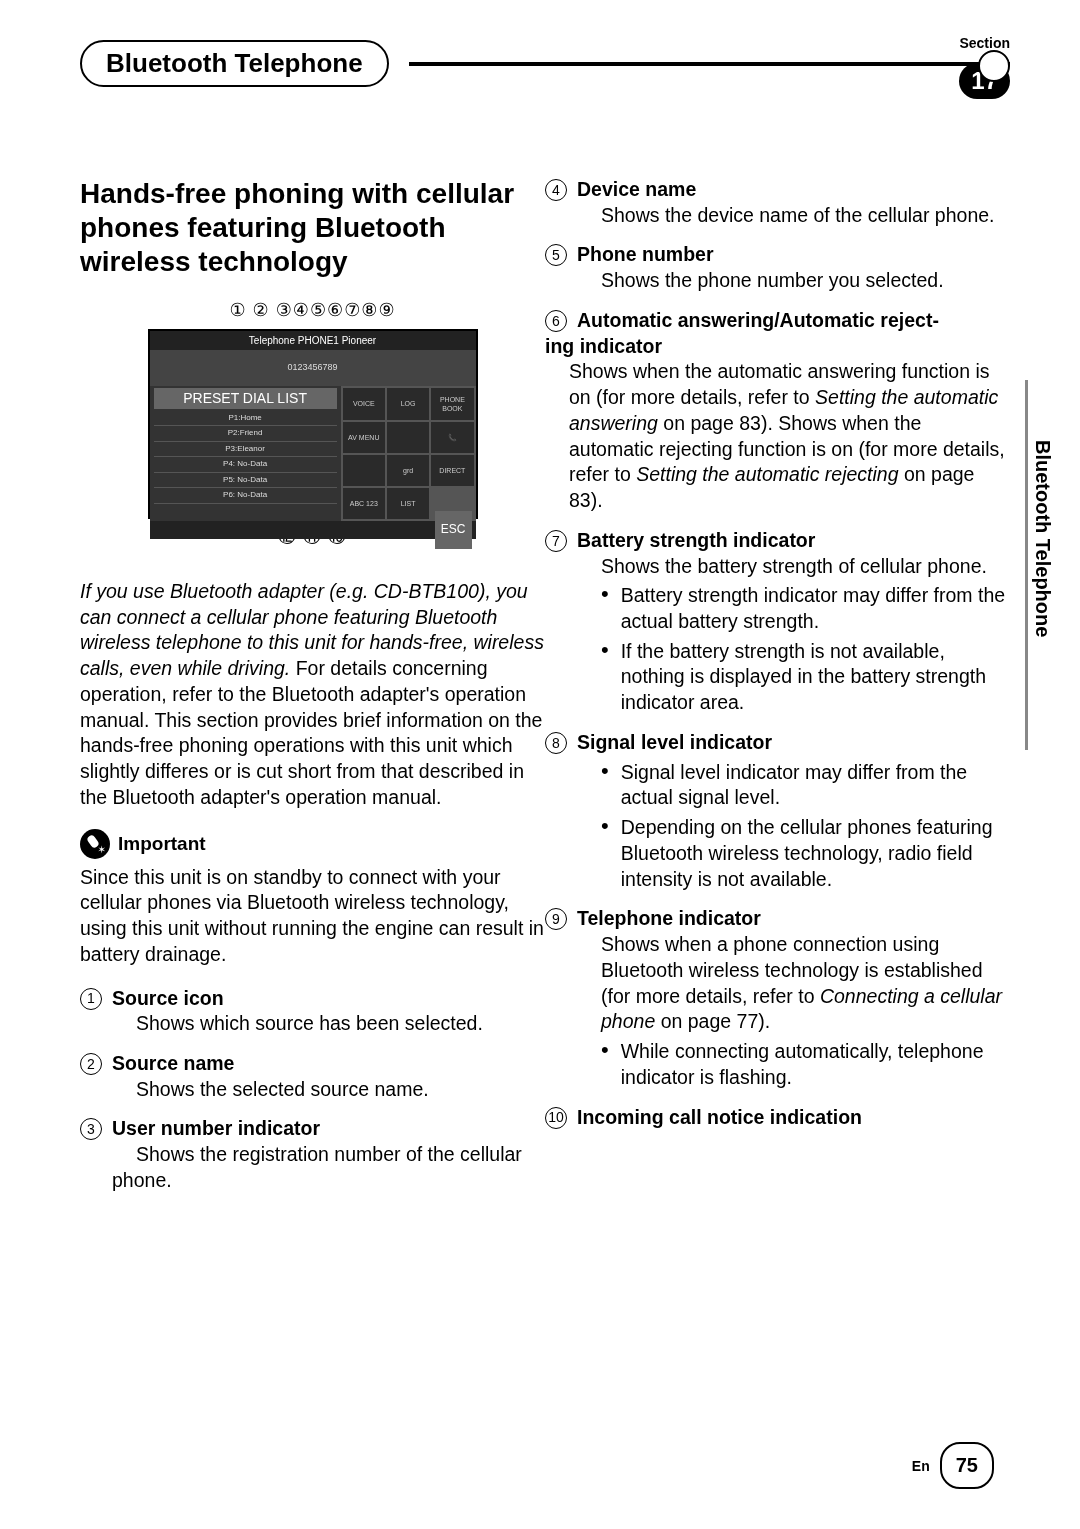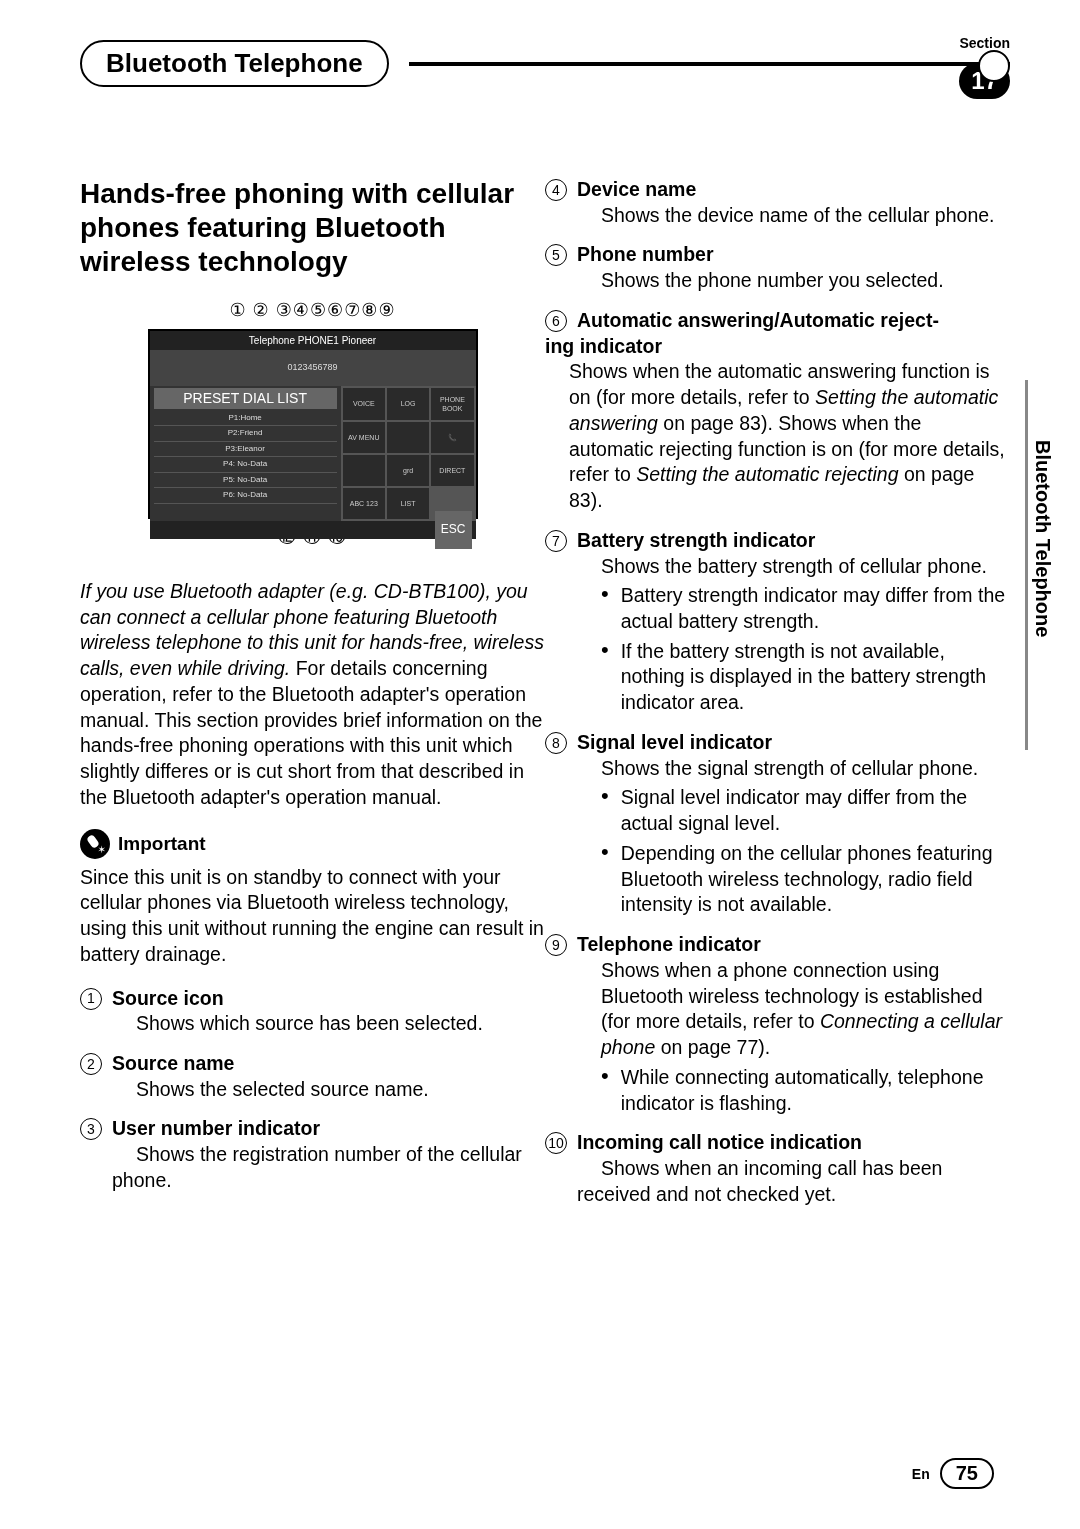--- a/index.html
+++ b/index.html
@@ -246,21 +246,21 @@
       bottom: 40px;
       right: 86px;
       display: flex;
       align-items: center;
       gap: 10px;
     }
     .footer-lang { font-size: 14px; font-weight: bold; }
     .footer-num {
       border: 2px solid #000;
       border-radius: 20px;
-      padding: 2px 14px;
+      padding: 10px 14px;
       font-size: 20px;
       font-weight: bold;
     }
   </style>
 </head>
 <body>
 
 <div class="section-label-block">
   <div class="section-word">Section</div>
   <div class="section-num">17</div>
@@ -401,21 +401,20 @@
               <span>If the battery strength is not available, nothing is displayed in the battery strength indicator area.</span>
             </div>
         </div>
       </div>
     </div>
 
     <div class="num-item">
       <span class="circ">8</span>
       <div class="num-body">
         <span class="num-title">Signal level indicator</span><br>
-        <span class="indent">Shows the signal strength of cellular phone.</span>
         <div class="bullet-list">
           <div class="bullet-item">
               <span class="bullet-dot">•</span>
               <span>Signal level indicator may differ from the actual signal level.</span>
             </div>
           <div class="bullet-item">
               <span class="bullet-dot">•</span>
               <span>Depending on the cellular phones featuring Bluetooth wireless technology, radio field intensity is not available.</span>
             </div>
         </div>
@@ -435,21 +434,20 @@
               <span>While connecting automatically, telephone indicator is flashing.</span>
             </div>
         </div>
       </div>
     </div>
 
     <div class="num-item">
       <span class="circ">10</span>
       <div class="num-body">
         <span class="num-title">Incoming call notice indication</span><br>
-        <span class="indent">Shows when an incoming call has been received and not checked yet.</span>
       </div>
     </div>
 
   </div>
 </div>
 
 <div class="footer">
   <span class="footer-lang">En</span>
   <span class="footer-num">75</span>
 </div>

